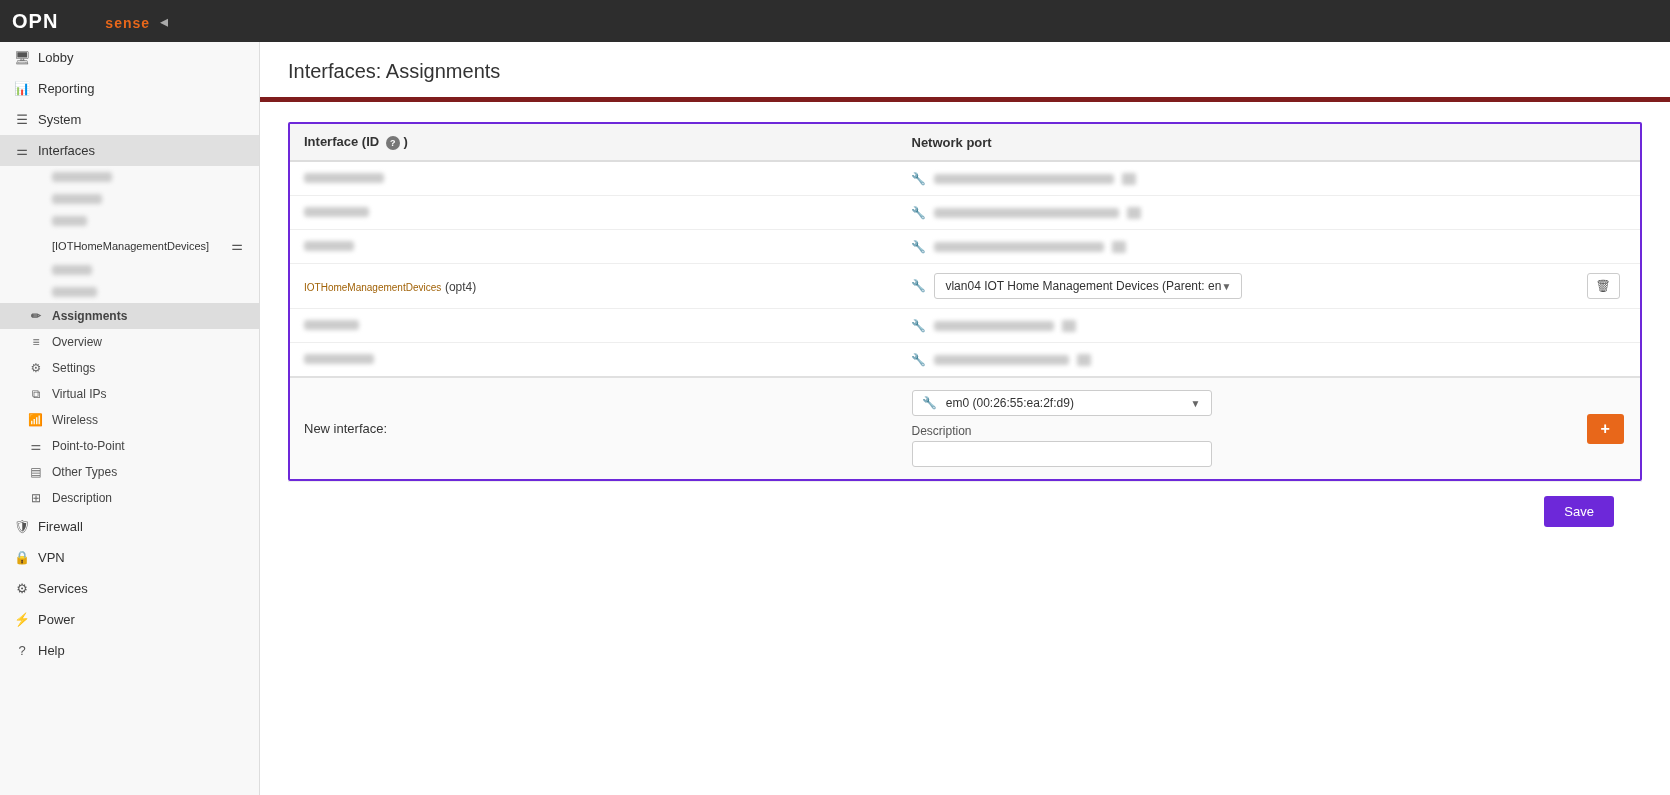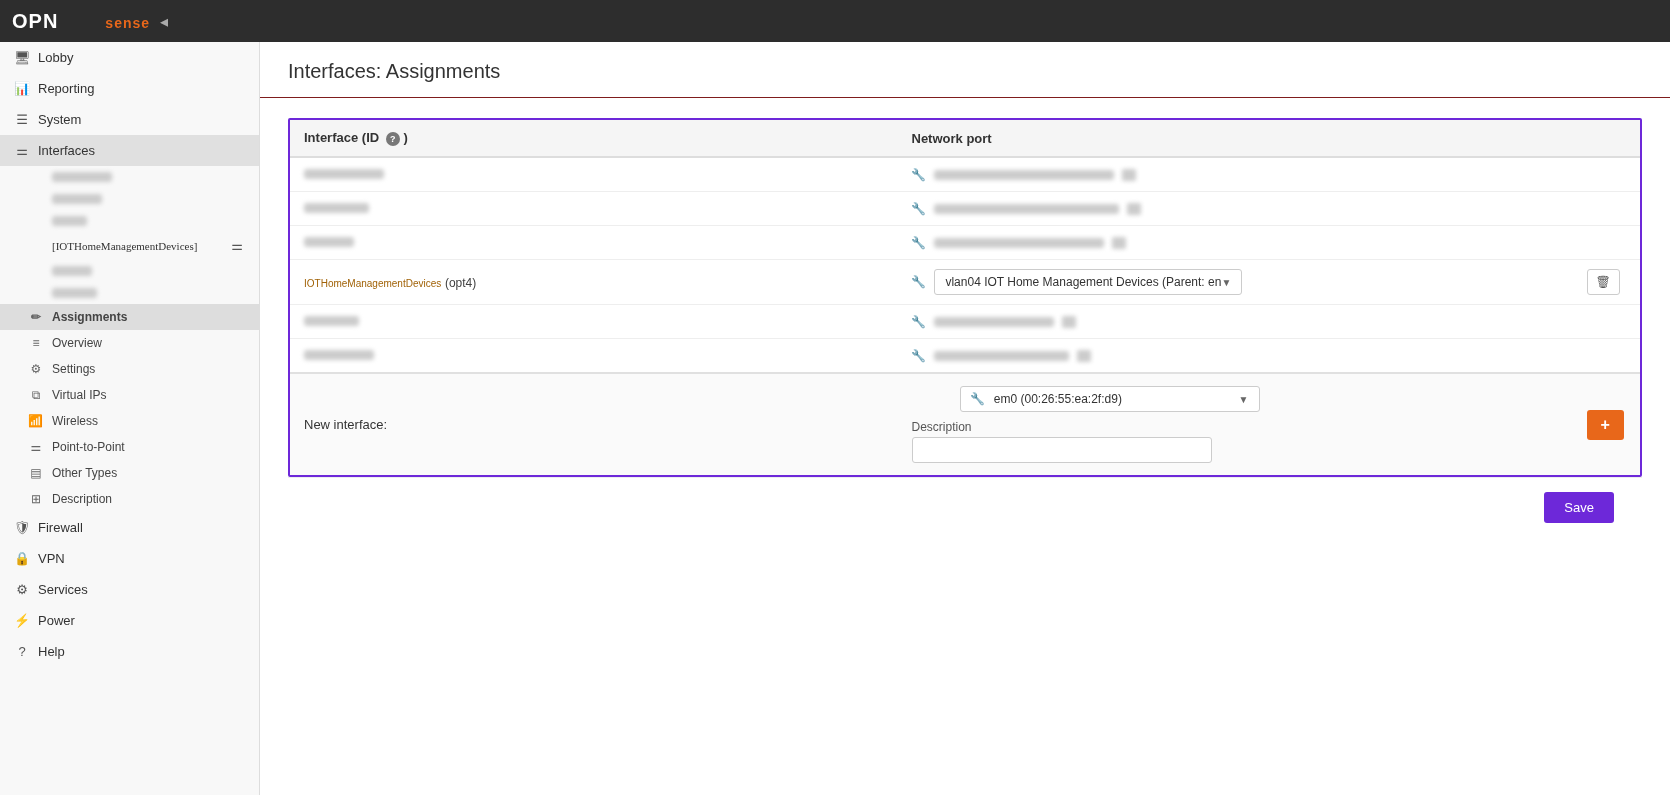--- a/index.html
+++ b/index.html
@@ -86,34 +86,33 @@
     }
 
     
     .highlighted-item {
       display: flex;
       align-items: center;
       padding: 6px 14px 6px 28px;
       gap: 8px;
       color: #333;
       font-size: 12px;
-      font-family: Liberation Serif, serif;
     }
     .highlight-icon { color: #555; font-size: 13px; width: 16px; text-align: center; }
 
     
     .main-content {
       flex: 1;
       background: white;
       overflow-y: auto;
       padding: 0;
     }
     .page-header {
       padding: 18px 28px 14px;
-      border-bottom: 1px solid #7f1d1d;
+      border-bottom: 5px solid #7f1d1d;
     }
     .page-title {
       font-size: 20px;
       font-weight: 400;
       color: #333;
     }
     .content-area {
       padding: 20px 28px;
     }
     .table-container {
@@ -184,21 +183,21 @@
     }
 
     .new-interface-row td {
       padding: 12px 14px;
       background: #fafafa;
       border-top: 2px solid #e0e0e0;
     }
     .new-interface-label { color: #333; font-size: 13px; }
 
     .new-interface-controls { display: flex; flex-direction: column; gap: 8px; }
-    .new-interface-row-inner { display: flex; align-items: flex-end; gap: 8px; margin-left: 48px; }
+    .new-interface-row-inner { display: flex; align-items: flex-end; gap: 8px; }
 
     .plus-btn {
       background: #e8671a;
       color: white;
       border: none;
       border-radius: 3px;
       padding: 6px 14px;
       font-size: 16px;
       cursor: pointer;
       font-weight: bold;

